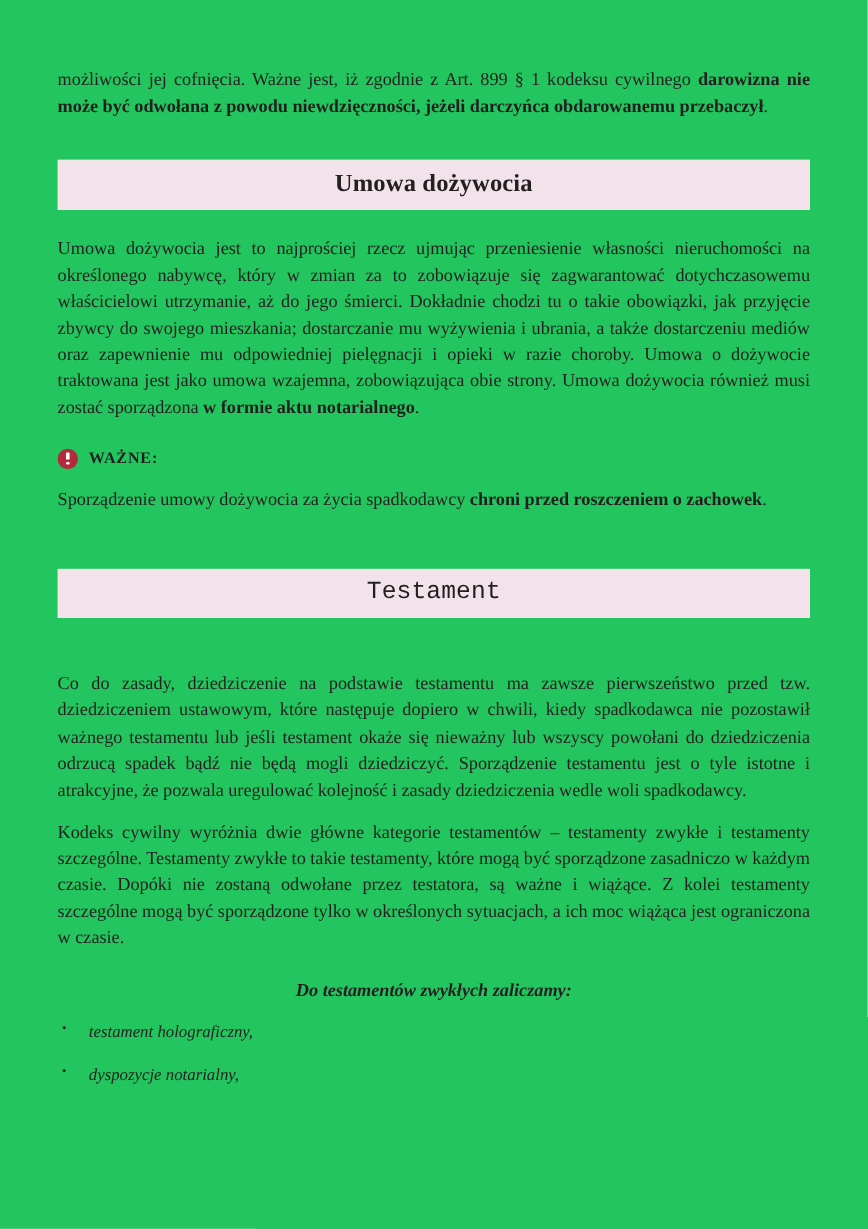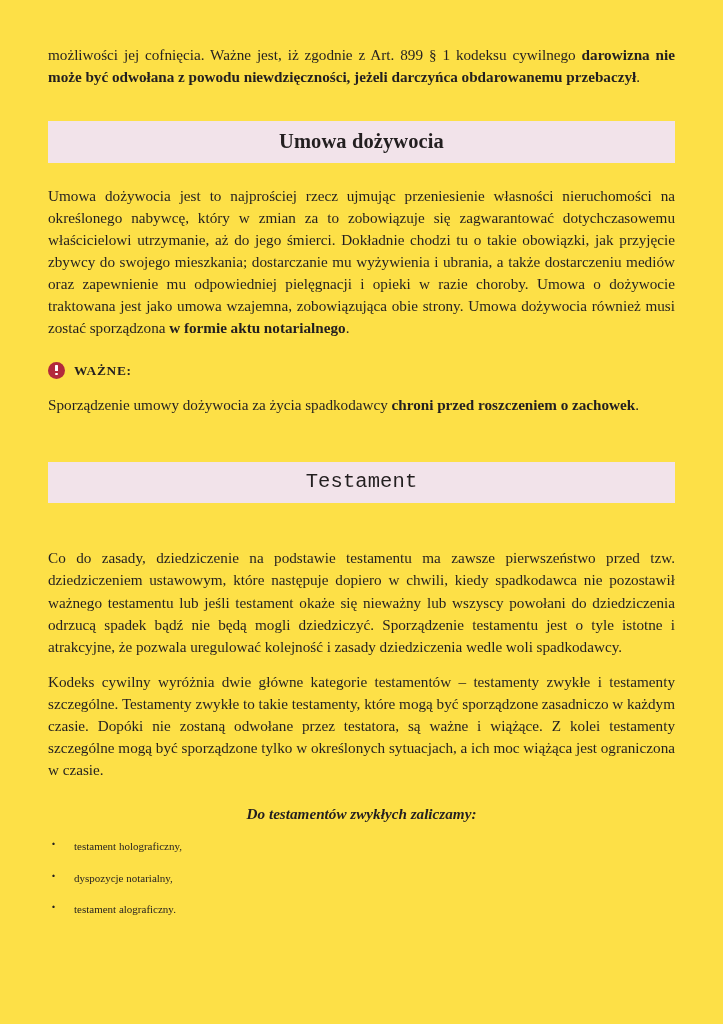--- a/index.html
+++ b/index.html
@@ -13,23 +13,23 @@
     height: 1024px;
     font-family: "Liberation Serif", "DejaVu Serif", serif;
     color: #231f20;
     overflow: hidden;
   }
 
   .page {
     position: relative;
     width: 723px;
     height: 1024px;
-    background: #fde047;
+    background: #22c55e;
     box-sizing: border-box;
-    padding: 0 48px;
+    padding: 12px 48px;
   }
 
   .content {
     padding-top: 44px;
   }
 
   
   p.body {
     margin: 0;
     font-size: 15.2px;
@@ -62,21 +62,21 @@
     line-height: 1.2;
     letter-spacing: 0.1px;
     color: #231f20;
   }
   .banner.strong .banner-title { font-weight: bold; }
   .banner.light  .banner-title { font-weight: normal; font-family: Liberation Mono, monospace; }
 
   
   .callout {
     display: flex;
-    align-items: flex-end;
+    align-items: center;
     gap: 9px;
   }
   .callout-icon {
     flex: 0 0 auto;
     width: 17px;
     height: 17px;
     border-radius: 50%;
     background: #b32a3c;
     position: relative;
     display: block;
@@ -122,21 +122,22 @@
 
   
   ul.bullets {
     margin: 0;
     padding: 0;
     list-style: none;
   }
   ul.bullets li {
     position: relative;
     padding-left: 26px;
-    font-size: 11px;
+    font-size: 14px;
+    font-style: italic;
     line-height: 1.4;
     margin-top: 16px;
   }
   ul.bullets li:first-child { margin-top: 14px; }
   ul.bullets li::before {
     content: "\00B7";
     position: absolute;
     left: 2px;
     top: -5px;
     font-size: 21px;
@@ -188,17 +189,16 @@
     <p class="body">Co do zasady, dziedziczenie na podstawie testamentu ma zawsze pierwszeństwo przed tzw. dziedziczeniem ustawowym, które następuje dopiero w chwili, kiedy spadkodawca nie pozostawił ważnego testamentu lub jeśli testament okaże się nieważny lub wszyscy powołani do dziedziczenia odrzucą spadek bądź nie będą mogli dziedziczyć.  Sporządzenie testamentu jest o tyle istotne i atrakcyjne, że pozwala uregulować kolejność i zasady dziedziczenia wedle woli spadkodawcy.</p>
     <p class="body">Kodeks cywilny wyróżnia dwie główne kategorie testamentów – testamenty zwykłe i testamenty szczególne. Testamenty zwykłe to takie testamenty, które mogą być sporządzone zasadniczo w każdym czasie. Dopóki nie zostaną odwołane przez testatora, są ważne i wiążące. Z kolei testamenty szczególne mogą być sporządzone tylko w określonych sytuacjach, a ich moc wiążąca jest ograniczona w czasie.</p>
 
     <div class="gap-md"></div>
 
     <p class="lead-italic">Do testamentów zwykłych zaliczamy:</p>
 
     <ul class="bullets">
       <li>testament holograficzny,</li>
       <li>dyspozycje notarialny,</li>
-      <li>testament alograficzny.</li>
     </ul>
 
   </div>
 </div>
 
 </body></html>

